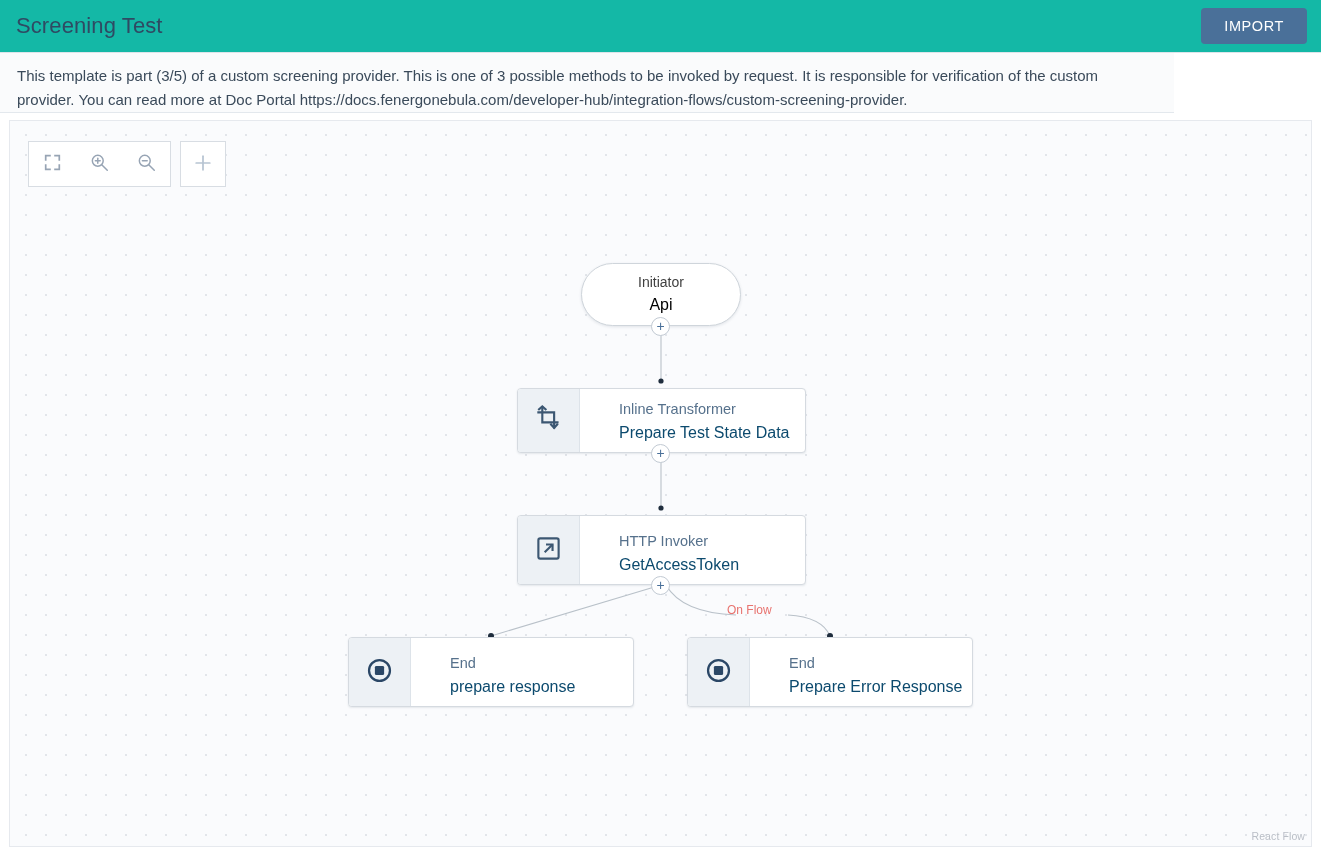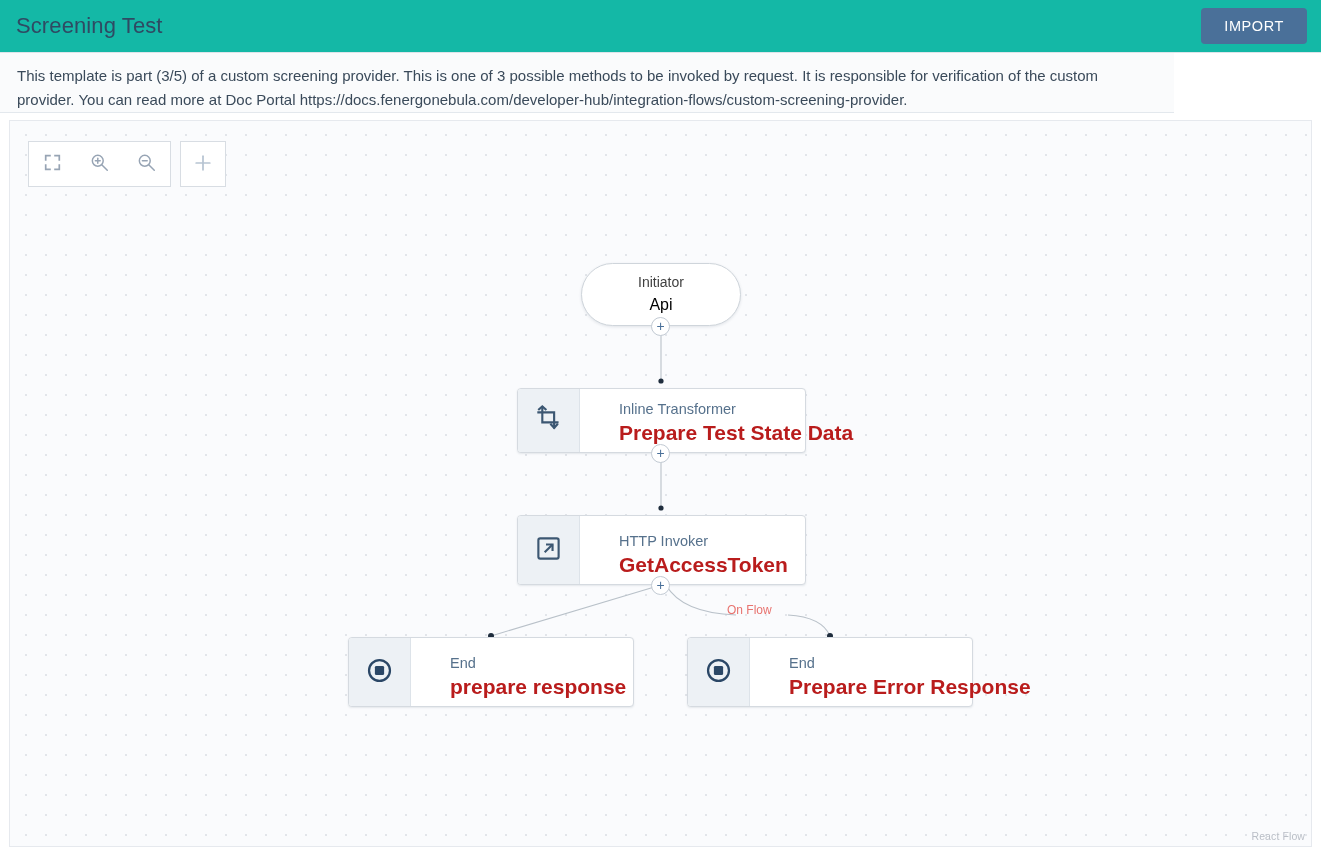--- a/index.html
+++ b/index.html
@@ -174,23 +174,23 @@
     margin-left: 21px;
   }
   .node-type {
     font-size: 14.5px;
     color: #56718c;
     font-weight: 400;
     line-height: 17px;
     white-space: nowrap;
   }
   .node-name {
-    font-size: 21px;
-    color: #b91c1c;
-    font-weight: bold;
+    font-size: 16px;
+    color: #0c4a6e;
+    font-weight: normal;
     line-height: 19px;
     white-space: nowrap;
   }
 
   
   .node-initiator {
     position: absolute;
     background: #ffffff;
     border: 1px solid #cfd5db;
     border-radius: 34px;

